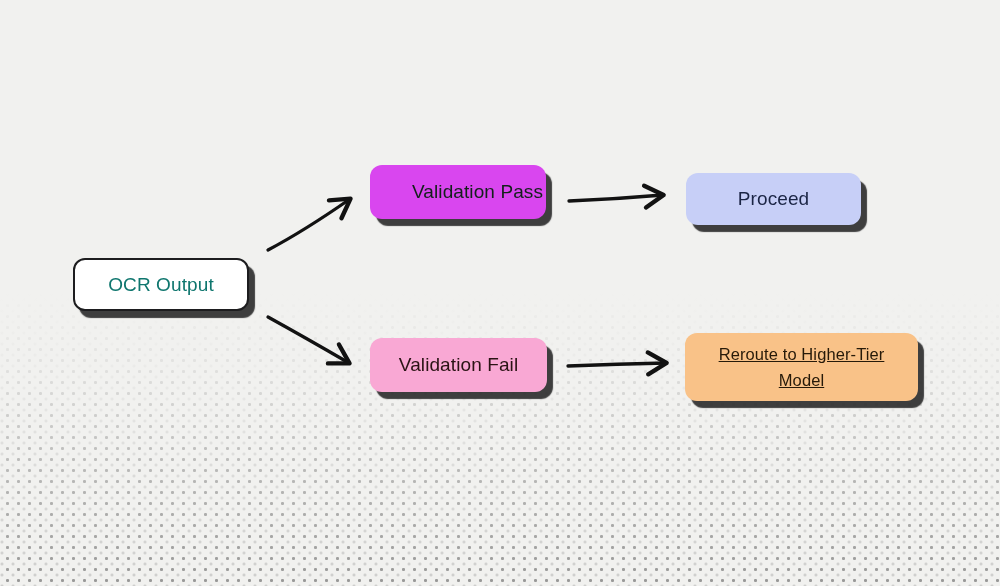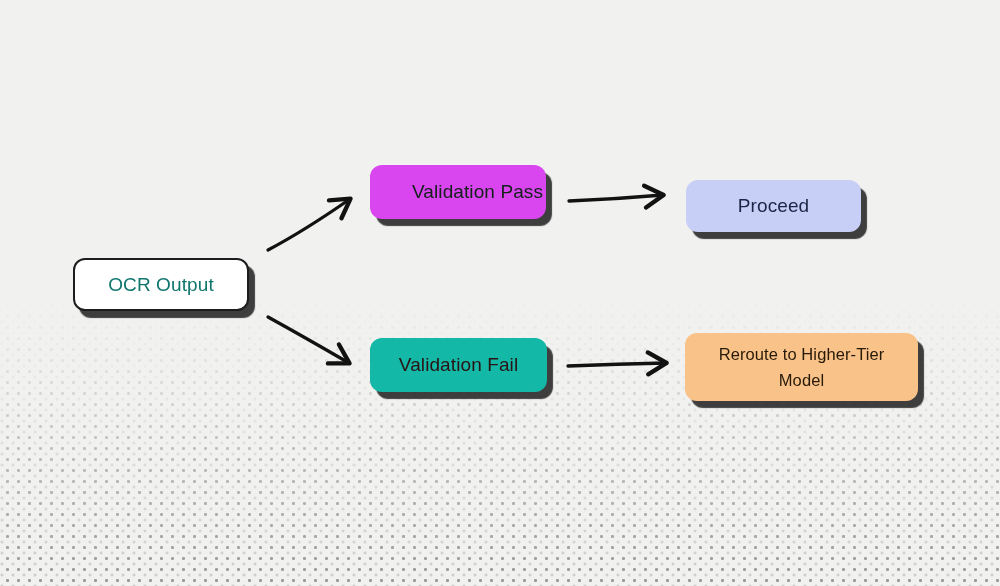--- a/index.html
+++ b/index.html
@@ -46,24 +46,24 @@
     text-align: center;
     border-radius: 12px;
     box-shadow: 6px 7px 1px rgba(47,47,47,0.92);
     font-size: 19px;
     font-weight: 500;
     letter-spacing: 0.1px;
     box-sizing: border-box;
   }
   .node-ocr       { left: 73px;  top: 258px; width: 176px; height: 53px; border: 2.5px solid #1d1d1f; }
   .node-pass      { left: 370px; top: 165px; width: 176px; height: 54px; }
-  .node-proceed   { left: 686px; top: 180px; width: 175px; height: 52px; }
+  .node-proceed   { left: 686px; top: 173px; width: 175px; height: 52px; }
   .node-fail      { left: 370px; top: 338px; width: 177px; height: 54px; }
   .node-reroute   { left: 685px; top: 333px; width: 233px; height: 68px;
-                    font-size: 16.5px; line-height: 26px; padding: 0 14px; }
+                    font-size: 16.5px; line-height: 26px; padding: 0 14px; text-decoration: underline; }
 
   .arrows-svg { position: absolute; inset: 0; pointer-events: none; }
 </style>
 </head>
 <body>
 
 <div class="canvas">
 
   <div class="dots"></div>
   <div class="dots-fade-cover"></div>
@@ -87,21 +87,21 @@
     </div>
 
     <div class="node node-pass" style="background: #d946ef; color: rgb(18, 33, 26); padding-left: 39px;">
       <span>Validation Pass</span>
     </div>
 
     <div class="node node-proceed" style="background: rgb(199, 207, 247); color: rgb(27, 37, 69);">
       <span>Proceed</span>
     </div>
 
-    <div class="node node-fail" style="background: #14b8a6; color: rgb(42, 19, 20);">
+    <div class="node node-fail" style="background: #f9a8d4; color: rgb(42, 19, 20);">
       <span>Validation Fail</span>
     </div>
 
     <div class="node node-reroute" style="background: rgb(249, 194, 136); color: rgb(39, 26, 9);">
       <span>Reroute to Higher-Tier Model</span>
     </div>
 
   </div>
 </div>
 

